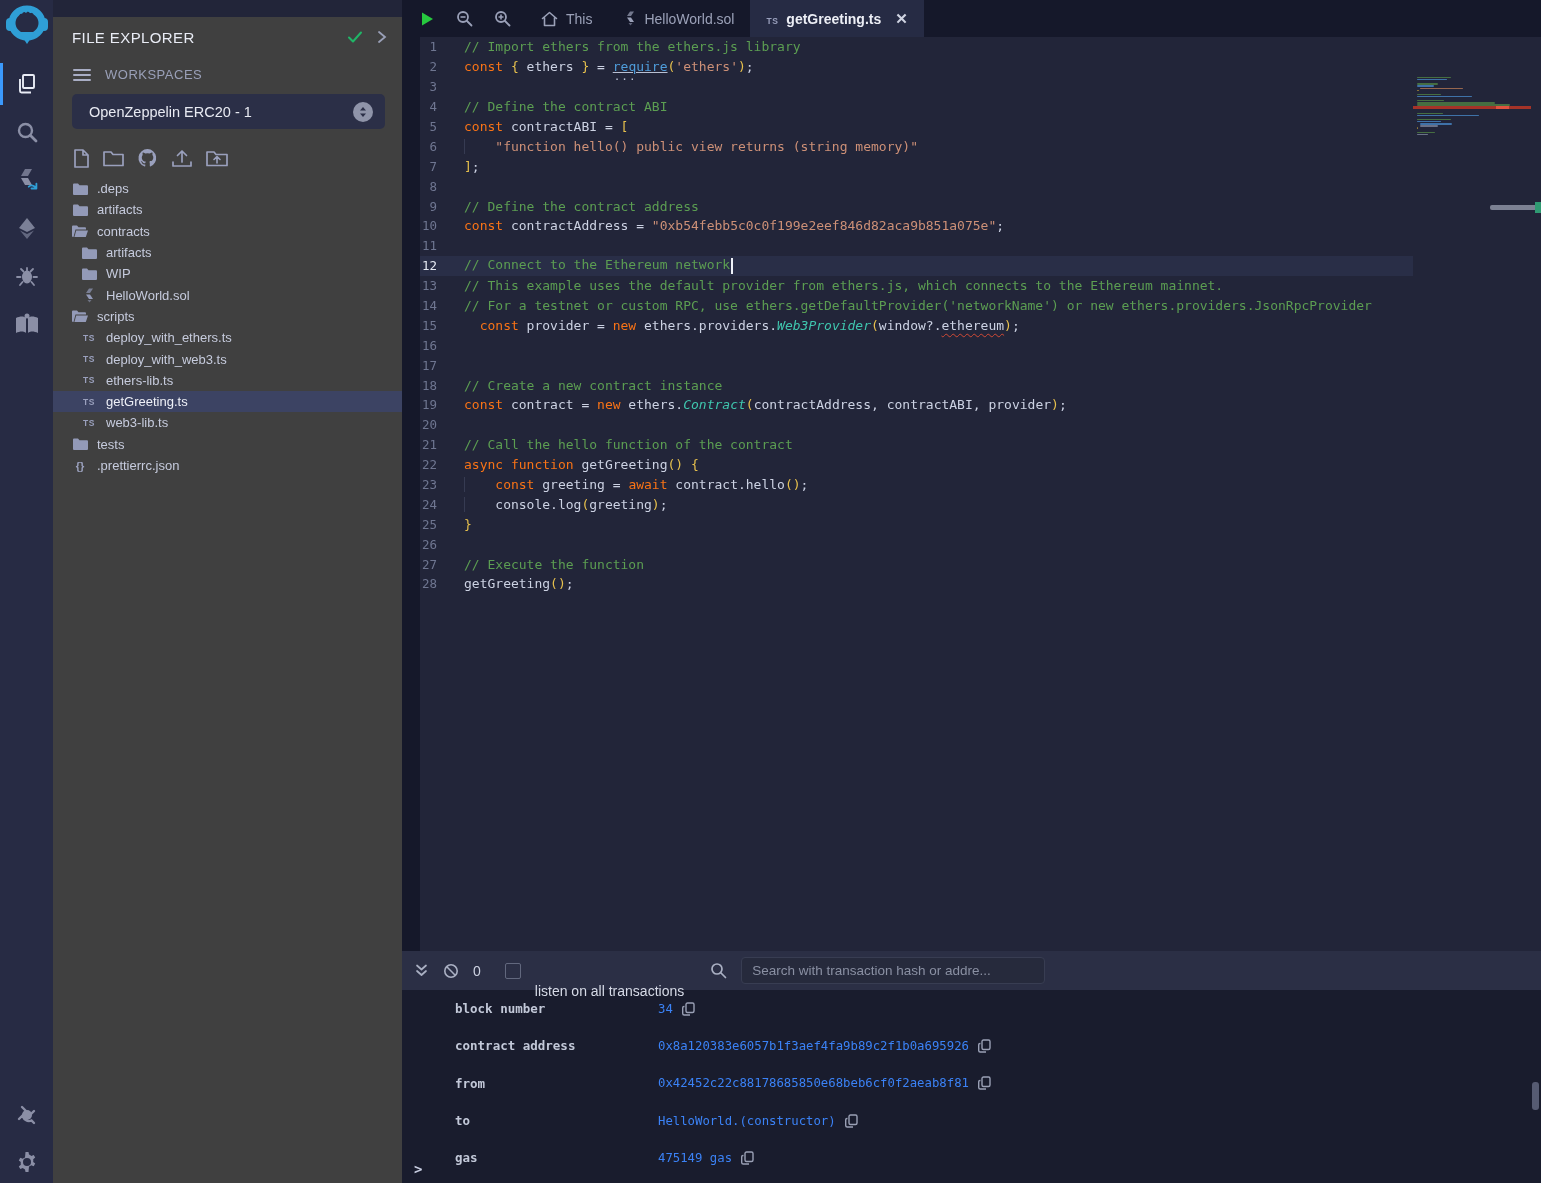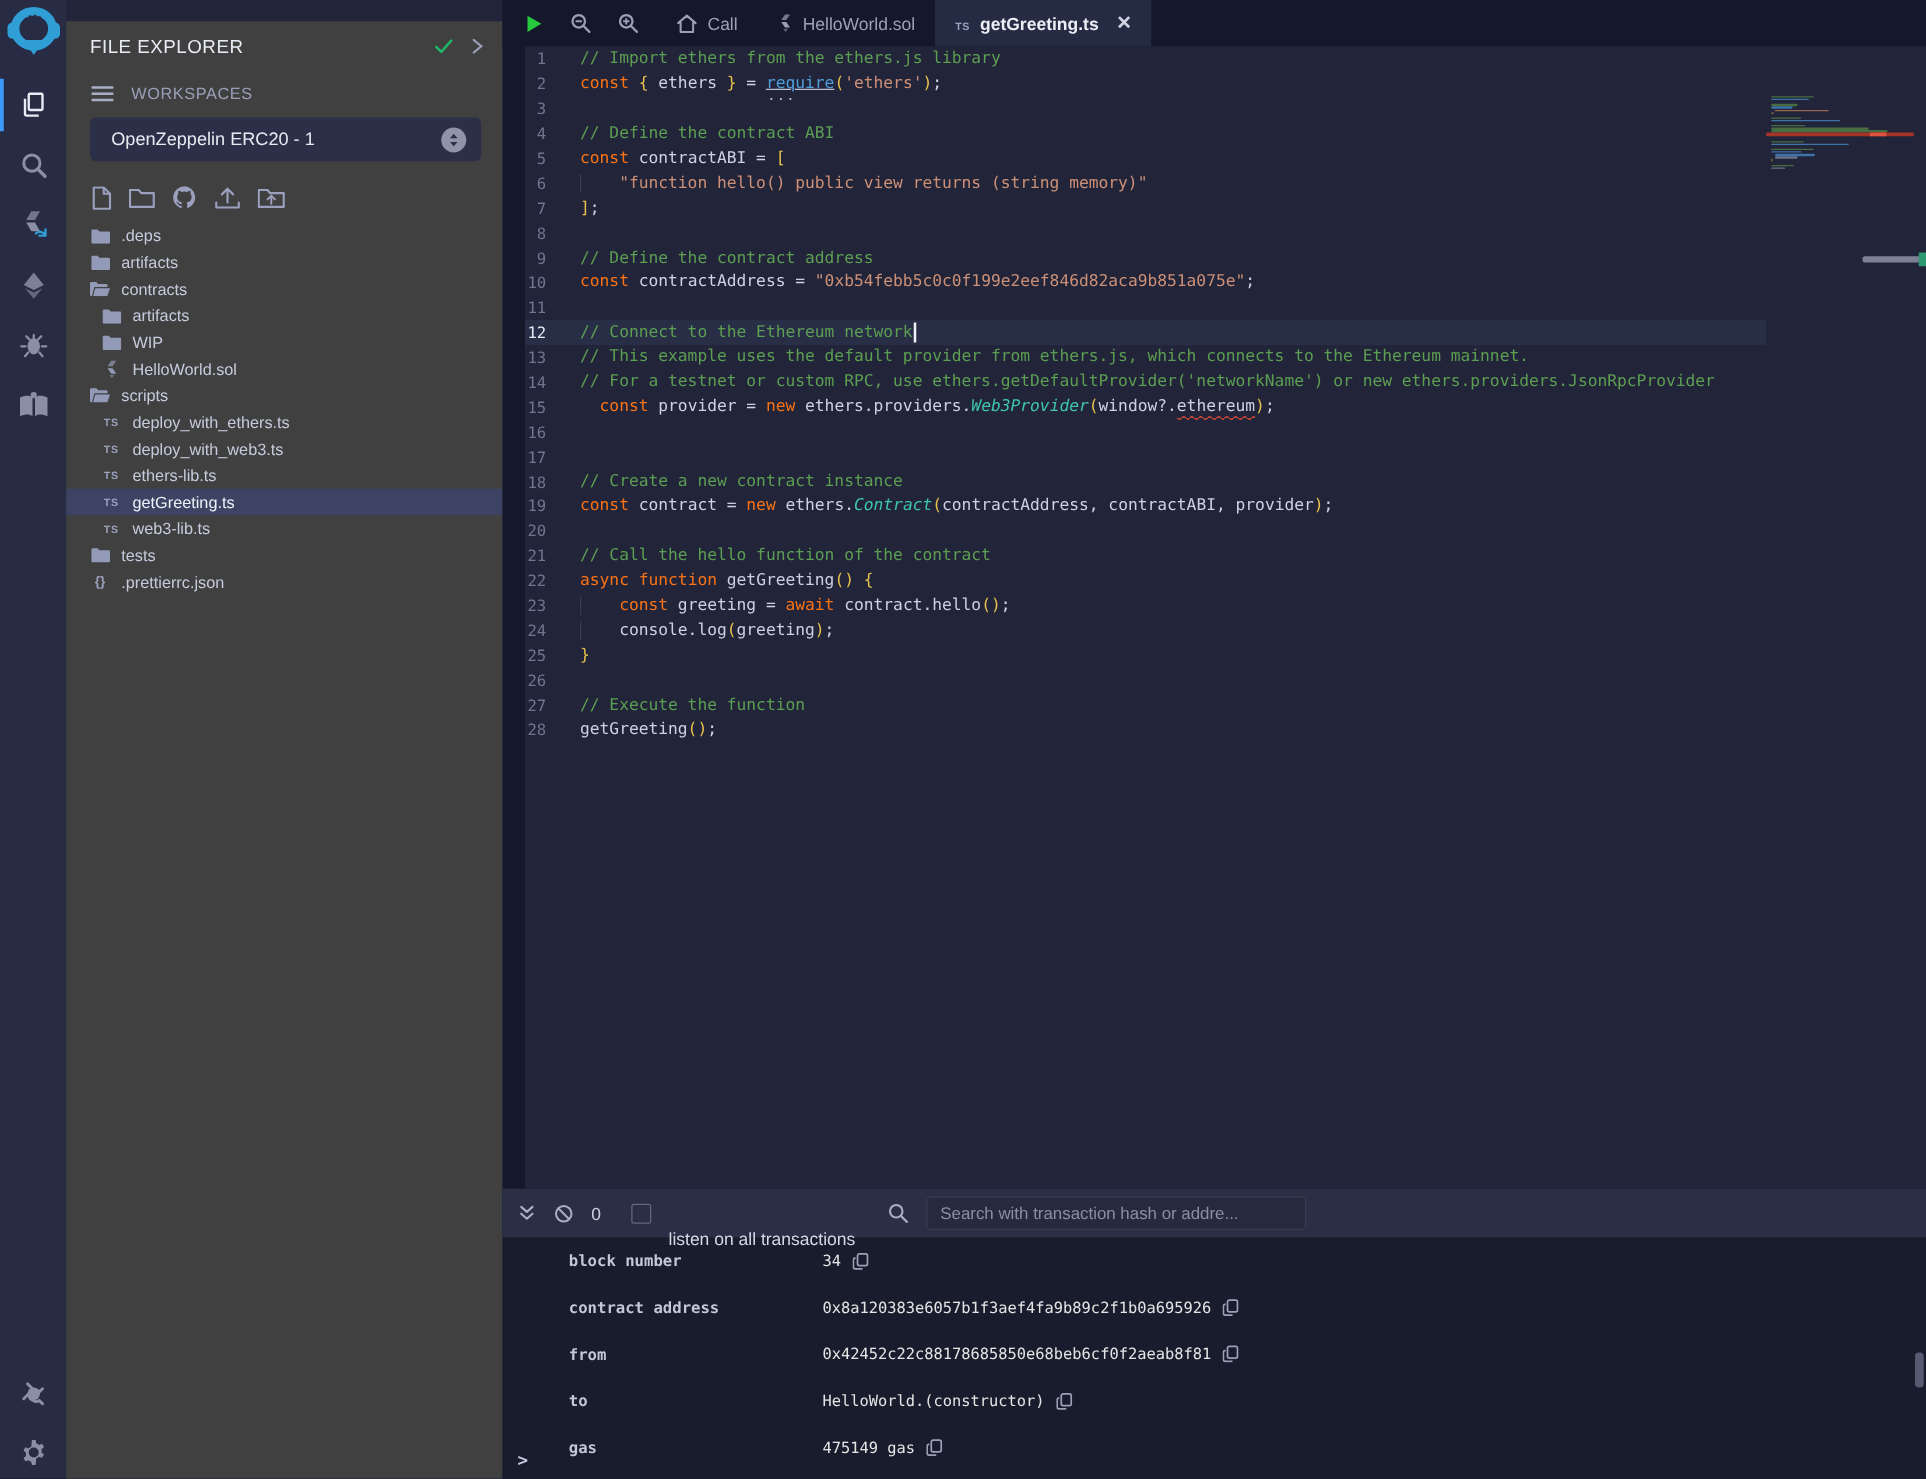--- a/index.html
+++ b/index.html
@@ -91,21 +91,21 @@
   .term-listen { font-size:14px; color:#d6dae6;margin-top:40px; }
   .term-search-ico { margin-left:12px; color:#aab0c3; display:flex; }
   .term-input {
     width:304px; height:27px; background:#262a3c; border:1px solid #383d52; border-radius:4px;
     color:#d6dae6; font-size:13.5px; padding:0 10px; outline:none;
   }
   .term-input::placeholder { color:#8a90a3; }
   .term-body { position:absolute; left:0; top:39px; right:0; bottom:0; }
   .term-row { display:flex; align-items:center; height:37.3px; padding-left:53px; font-family:"DejaVu Sans Mono", monospace; }
   .term-key { width:203px; font-size:12.5px; font-weight:700; color:#c2c8d8; flex:none; }
-  .term-val { font-size:12.3px; color:#e5e5e5; display:flex; align-items:center; gap:9px; }
+  .term-val { font-size:12.3px; color:#3b82f6; display:flex; align-items:center; gap:9px; }
   .copy-btn { background:none; border:none; color:#9aa0b5; cursor:pointer; display:flex; }
   .term-prompt { position:absolute; left:12px; bottom:6px; font-family:"DejaVu Sans Mono", monospace; font-size:14px; font-weight:700; color:#c7cde0; }
   .term-scrollbar { position:absolute; right:2px; top:131px; width:7px; height:28px; background:#565b72; border-radius:3px; cursor:pointer; }
 </style>
 </head>
 <body>
 
 <div class="app">
 
   <nav class="activity-bar">
@@ -368,21 +368,21 @@
             </svg>
         </button>
       </div>
       <div style="display:flex;" id="tabs">
           <button class="tab">
             <span style="display: flex;">
               <svg width="17" height="16" viewBox="0 0 17 16">
                 <path d="M1.5 7.5 L8.5 1.5 L15.5 7.5 M3.5 6.5 V14.5 H13.5 V6.5" fill="none" stroke="currentColor" stroke-width="1.6" stroke-linejoin="round" stroke-linecap="round"></path>
               </svg>
             </span>
-            <span>Call</span>
+            <span>This</span>
           </button>
           <button class="tab">
             <span style="display: flex;">
               <svg width="12" height="15" viewBox="0 0 12 15">
                 <path d="M3 5 L6 .5 H10 L7 5 Z" fill="currentColor" opacity=".7"></path>
                 <path d="M3 6.5 L6 11 H10 L7 6.5 Z" fill="currentColor"></path>
                 <path d="M4.5 12 L6.5 14.5 L8.5 12 Z" fill="currentColor" opacity=".55"></path>
               </svg>
             </span>
             <span>HelloWorld.sol</span>

